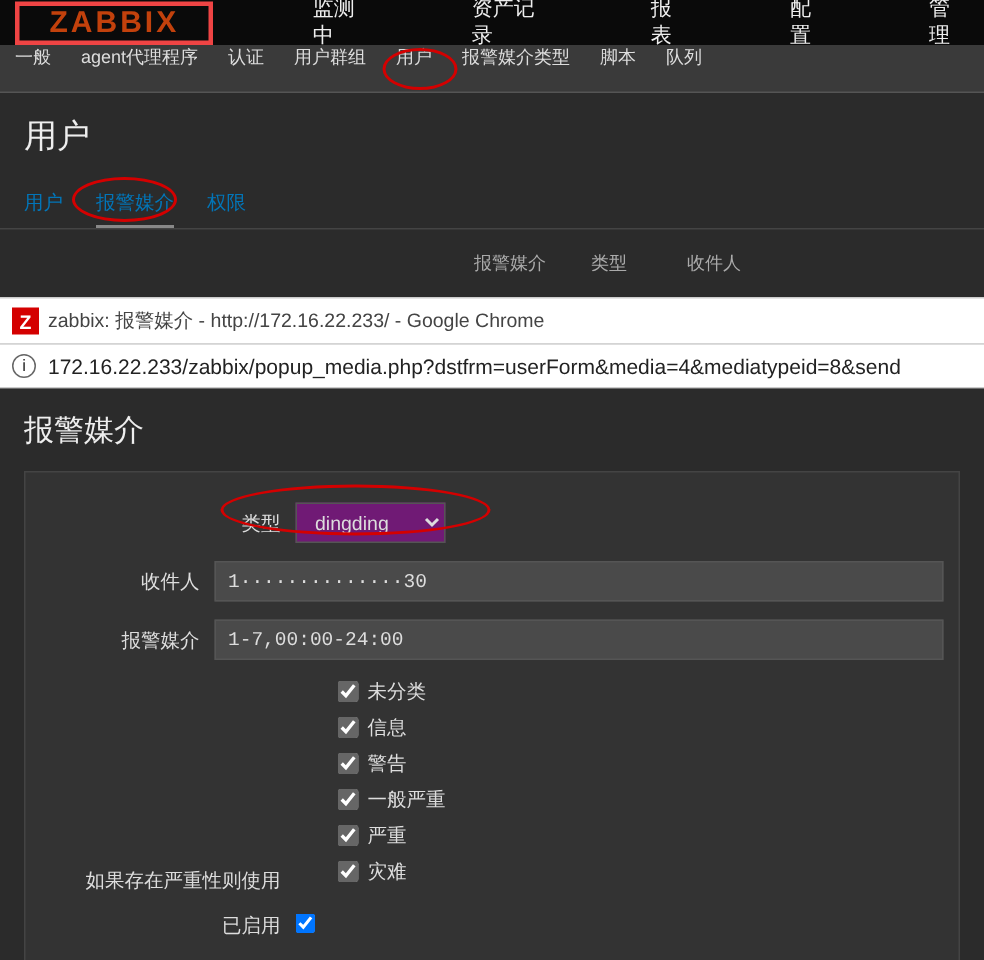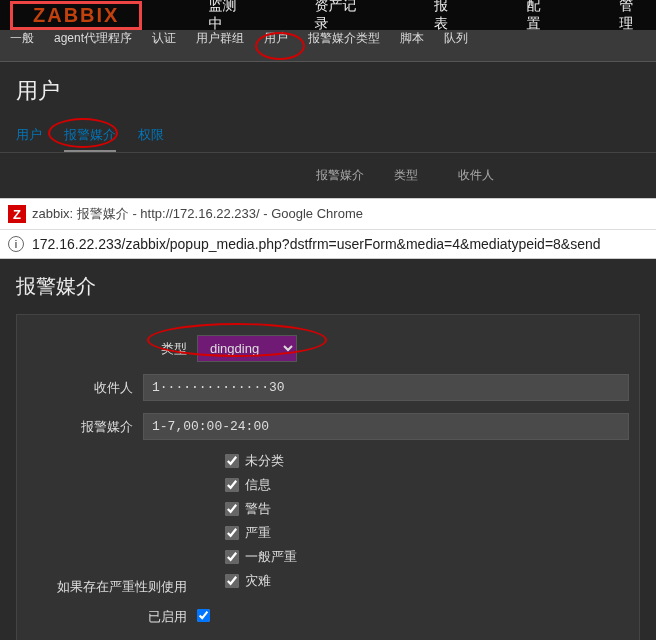--- a/index.html
+++ b/index.html
@@ -117,25 +117,25 @@
       <div class="checkbox-row">
           <input type="checkbox" checked="" style="">
           <label>信息</label>
         </div>
       <div class="checkbox-row">
           <input type="checkbox" checked="" style="">
           <label>警告</label>
         </div>
       <div class="checkbox-row">
           <input type="checkbox" checked="" style="">
-          <label>严重</label>
+          <label>一般严重</label>
         </div>
       <div class="checkbox-row">
           <input type="checkbox" checked="" style="">
-          <label>一般严重</label>
+          <label>严重</label>
         </div>
       <div class="checkbox-row">
           <input type="checkbox" checked="" style="">
           <label>灾难</label>
         </div>
     </div>
   </div>
 
   <div class="form-row">
     <div class="form-label">已启用</div>

